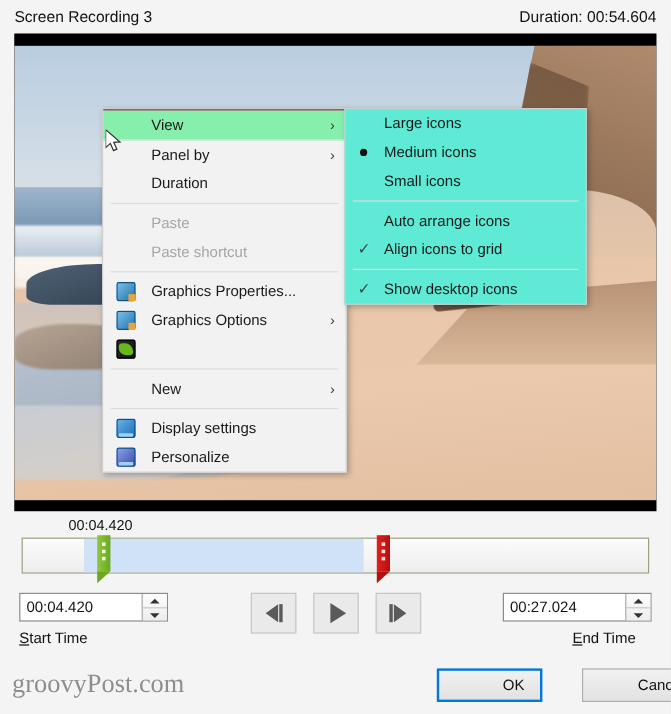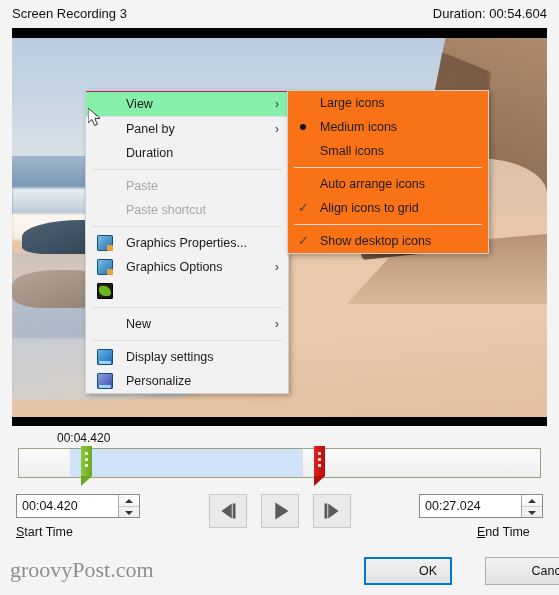--- a/index.html
+++ b/index.html
@@ -84,21 +84,21 @@
   .ico-intel{background:linear-gradient(135deg,#7fc3e8,#1d6fae);box-shadow:inset 0 0 0 1px #10527f;}
   .ico-intel:after{content:"";position:absolute;right:0px;bottom:0px;width:6px;height:6px;background:#e8a33d;border-radius:1px;}
   .ico-nvidia{background:linear-gradient(135deg,#2b2b2b,#101010);box-shadow:inset 0 0 0 1px #000;}
   .ico-nvidia:after{content:"";position:absolute;left:2px;top:3px;width:12px;height:10px;background:#67b81b;border-radius:3px 7px 3px 6px;}
   .ico-monitor{background:linear-gradient(135deg,#6fb7ea,#1667b5);box-shadow:inset 0 0 0 1px #0d4d88;border-radius:2px;}
   .ico-monitor:after{content:"";position:absolute;left:2px;bottom:1px;width:12px;height:3px;background:#9ed1f5;border-radius:1px;}
   .ico-monitor.purple{background:linear-gradient(135deg,#8ea6e8,#3b46a8);}
 
   
   .submenu{position:absolute;left:275px;top:62px;width:200px;
-      background:#f97316;border:1px solid #cfcfcf;box-shadow:2px 2px 5px rgba(0,0,0,.28);z-index:21;}
+      background:#5eead4;border:1px solid #cfcfcf;box-shadow:2px 2px 5px rgba(0,0,0,.28);z-index:21;}
   .sub-item{position:relative;height:24px;line-height:24px;padding-left:32px;font-size:12.5px;color:#1a1a1a;white-space:nowrap;}
   .radio-dot{position:absolute;left:12px;top:9px;width:6px;height:6px;border-radius:50%;background:#111;}
   .check-mark{position:absolute;left:10px;top:0;line-height:24px;font-size:13px;color:#444;}
 
   
   .cursor{position:absolute;left:76px;top:80px;z-index:30;}
 
   
   .tl-label{position:absolute;left:57px;top:431px;font-size:12px;color:#111;}
   .track{position:absolute;left:18px;top:448px;width:523px;height:30px;

